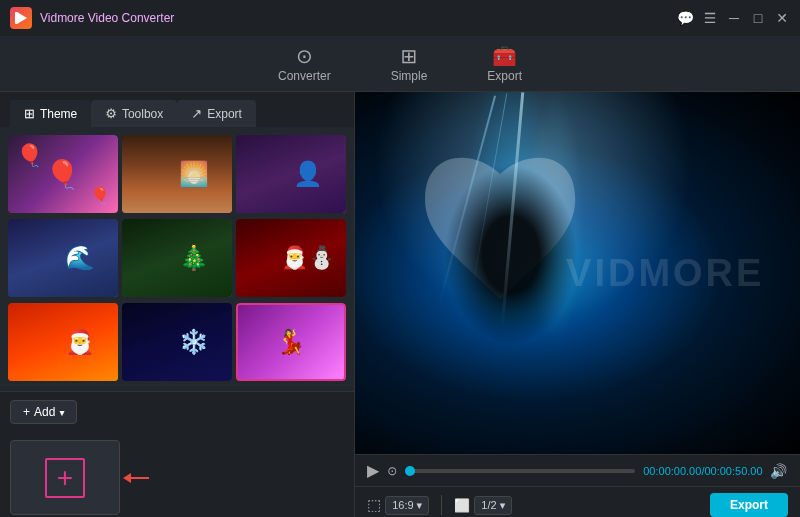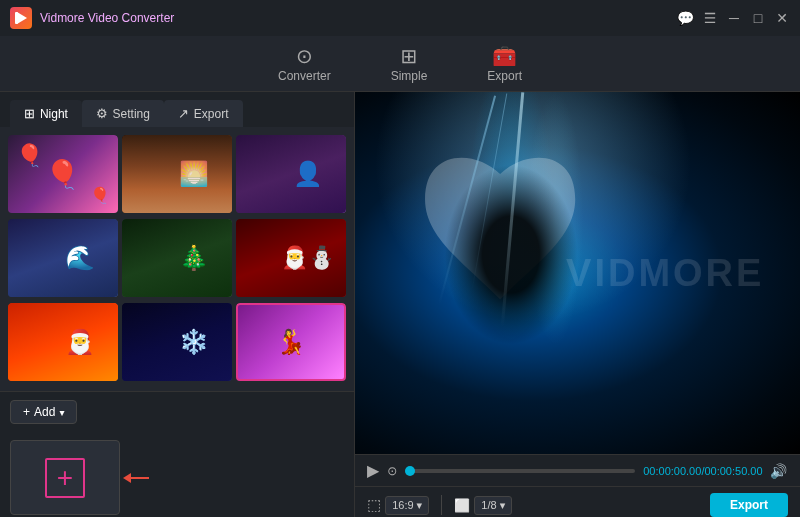--- a/index.html
+++ b/index.html
@@ -459,25 +459,25 @@
   </div>
 </div>
 
 <div class="main-content">
 
   <div class="left-panel">
 
     <div class="sub-tabs">
       <div class="sub-tab active">
         <span class="sub-tab-icon">⊞</span>
-        <span>Night</span>
+        <span>Theme</span>
       </div>
       <div class="sub-tab">
         <span class="sub-tab-icon">⚙</span>
-        <span>Setting</span>
+        <span>Toolbox</span>
       </div>
       <div class="sub-tab">
         <span class="sub-tab-icon">↗</span>
         <span>Export</span>
       </div>
     </div>
 
     <div class="theme-grid">
 
       <div class="theme-item">
@@ -614,21 +614,21 @@
           <span style="font-size:15px;">⬚</span>
           <div class="aspect-dropdown">
             <span>16:9</span>
             <span>▾</span>
           </div>
         </div>
         <div class="separator"></div>
         <div class="resolution">
           <span style="font-size:13px;">⬜</span>
           <div class="res-dropdown">
-            <span>1/8</span>
+            <span>1/2</span>
             <span>▾</span>
           </div>
         </div>
       </div>
       <button class="export-btn">Export</button>
     </div>
 
   </div>
 </div>
 

